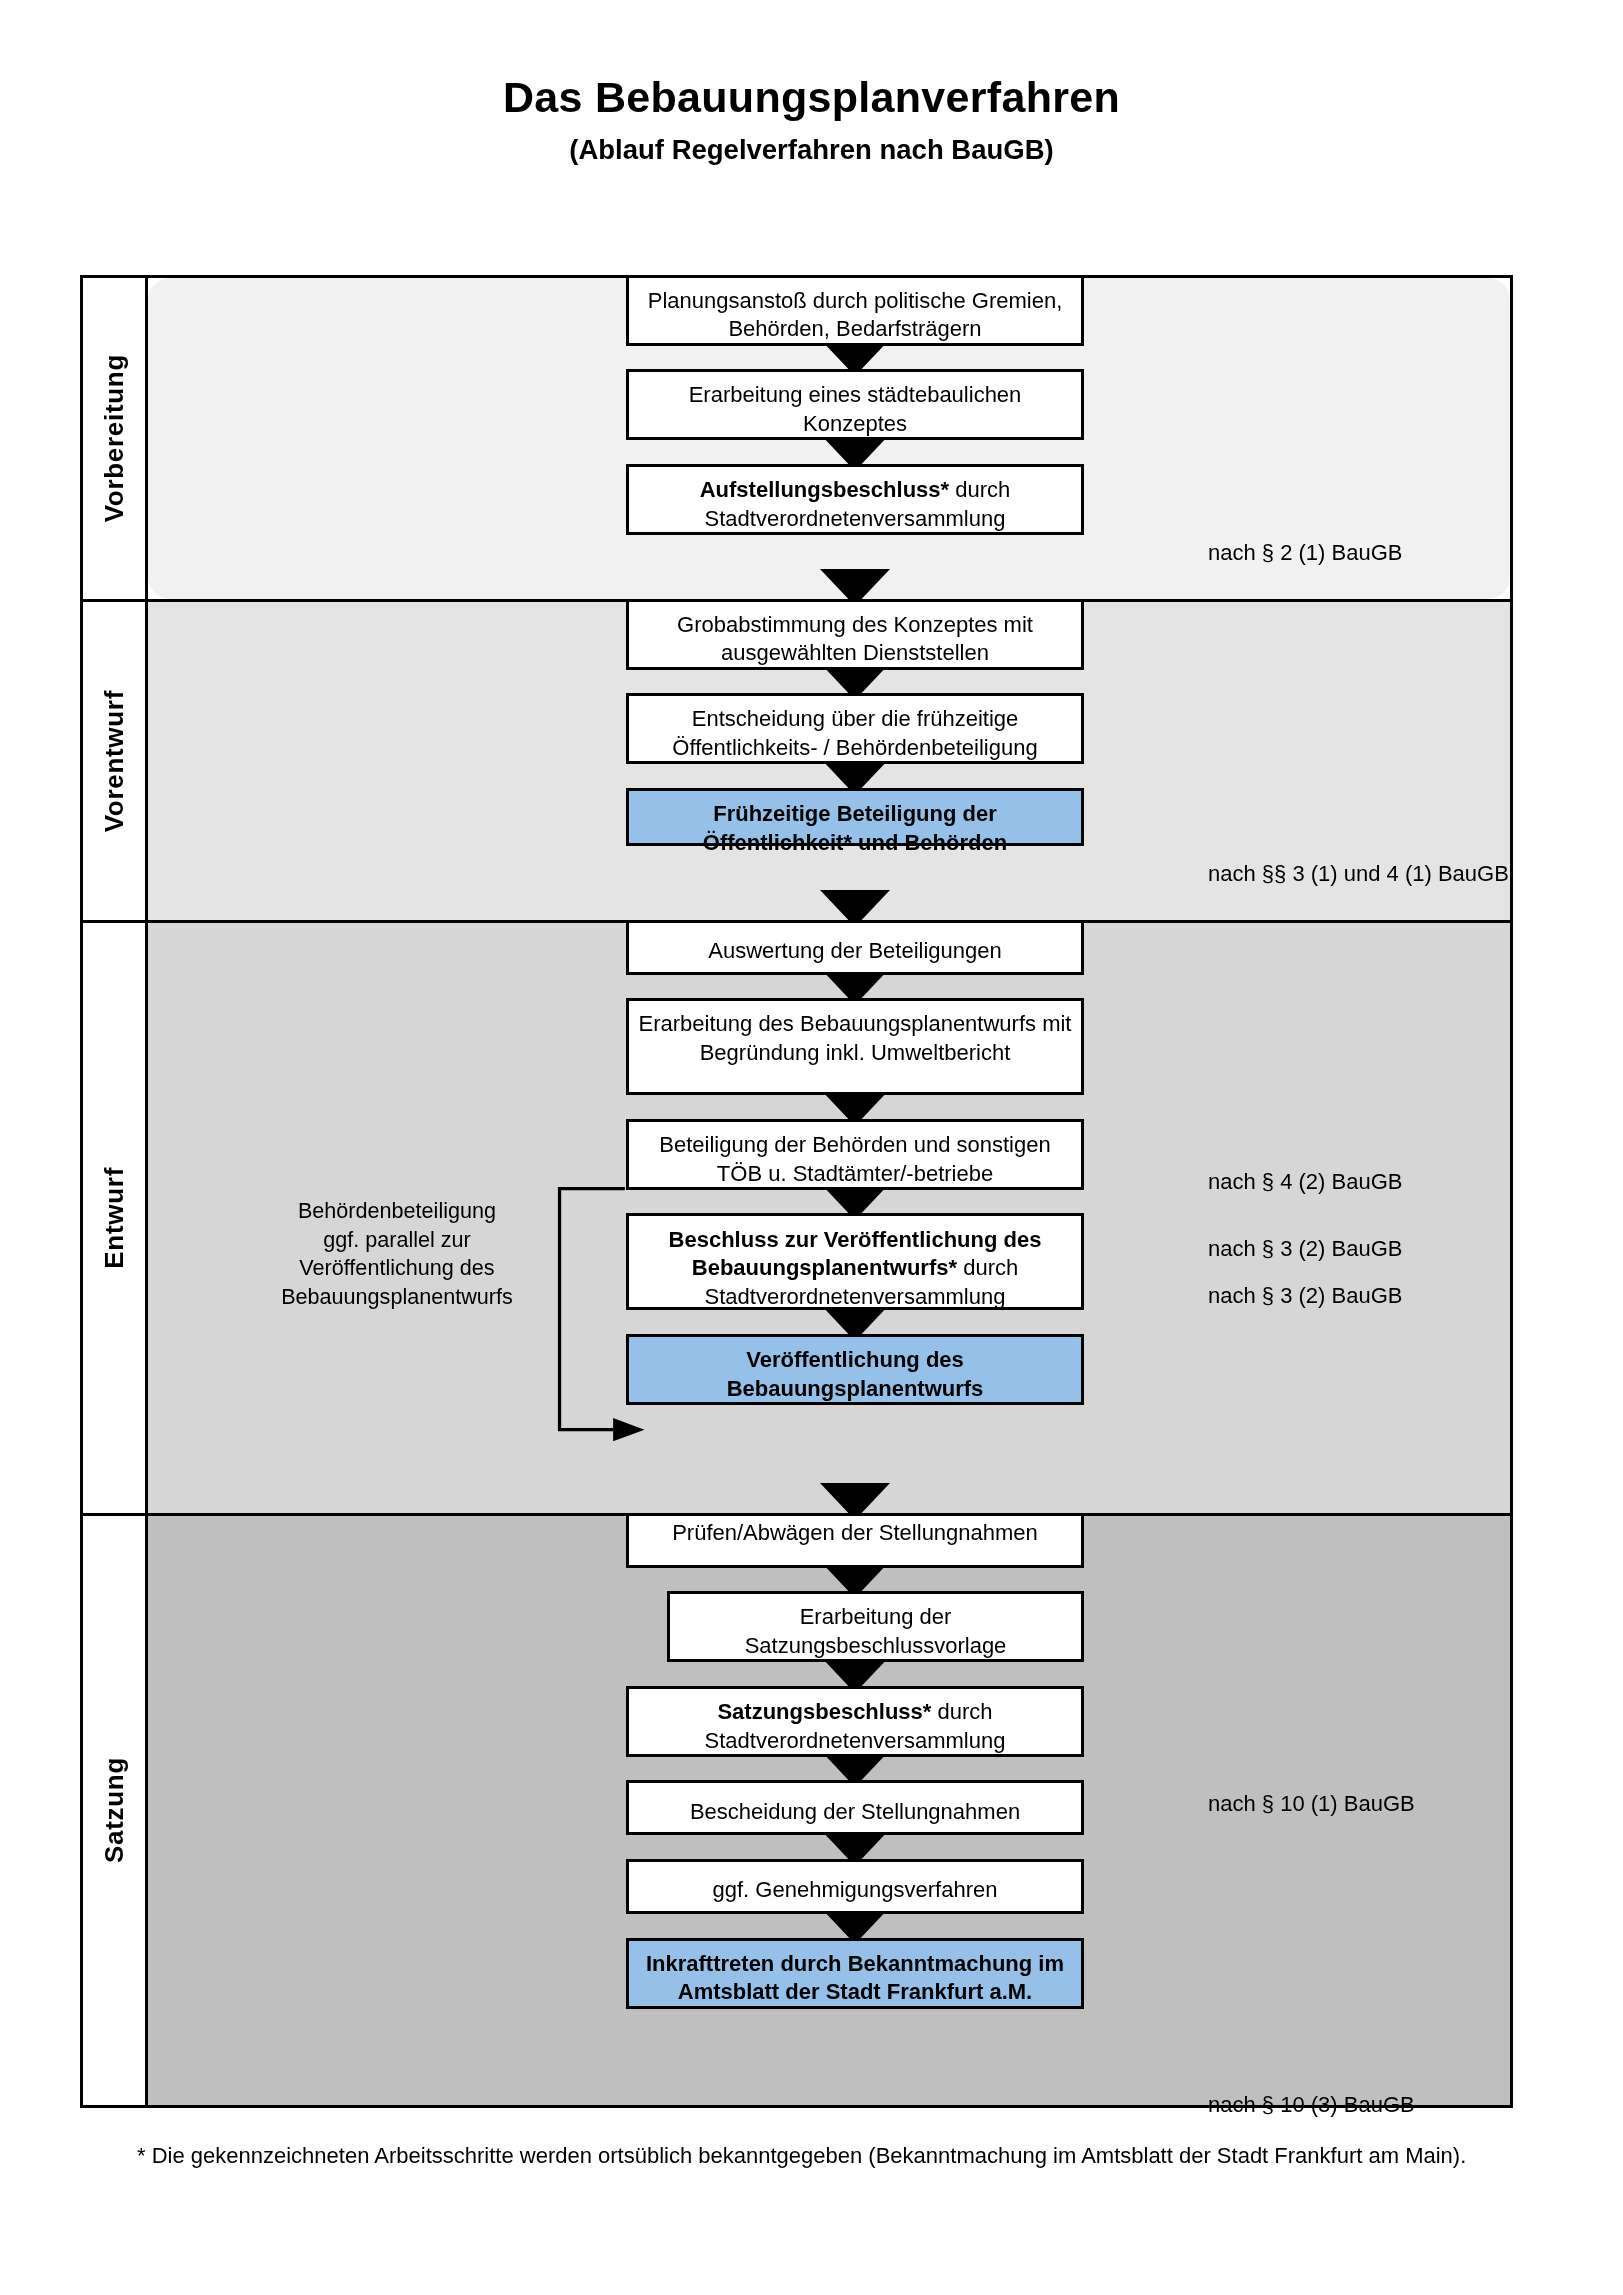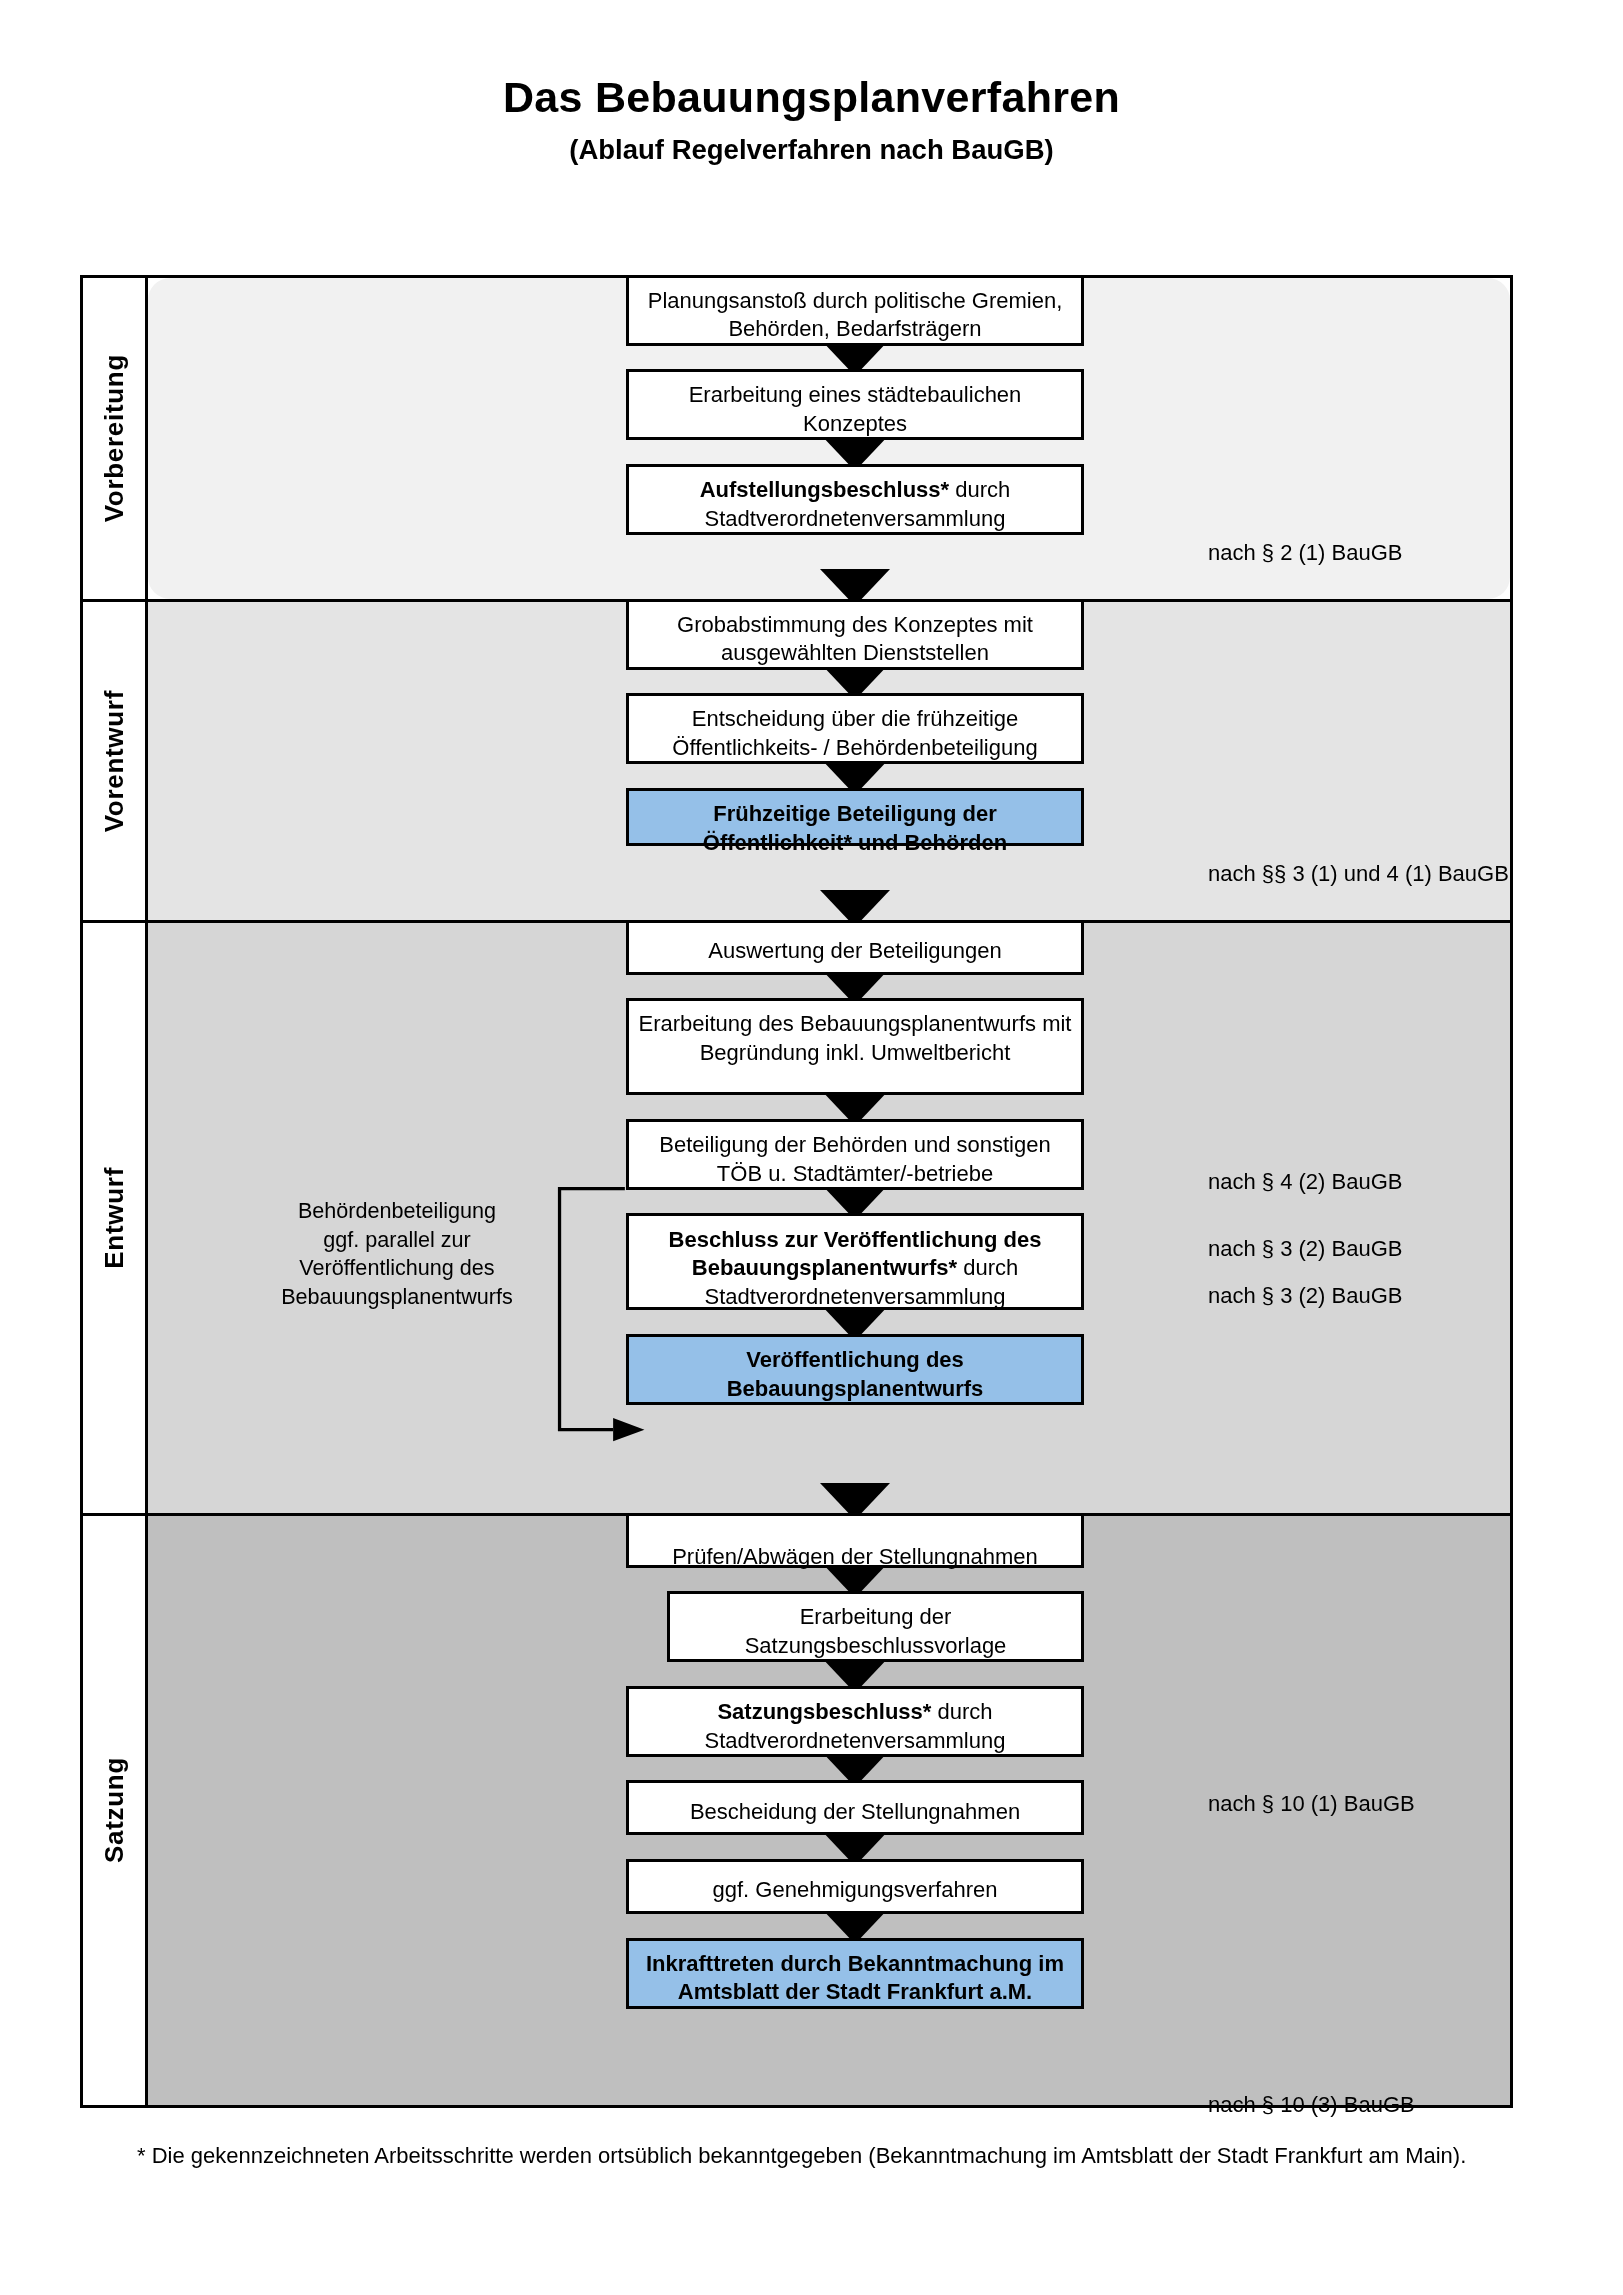--- a/index.html
+++ b/index.html
@@ -233,21 +233,21 @@
     </div>
   </div>
 
   <div class="phase-row" style="flex:1;">
     <div class="phase-label">
       <span>Satzung</span>
     </div>
     <div class="phase-body" style="background:#BFBFBF;">
       <div class="flow-col" style="top:-27px;">
         <div class="arrow-down"></div>
-        <div class="node" style="height:55px; padding-top:27px;">Prüfen/Abwägen der Stellungnahmen</div>
+        <div class="node" style="height:55px; padding-top:3px;">Prüfen/Abwägen der Stellungnahmen</div>
         <div class="arrow-down"></div>
         <div class="node" style="height:71px;margin-left:41px;">Erarbeitung der Satzungsbeschlussvorlage</div>
         <div class="arrow-down"></div>
         <div class="node" style="height:71px;">
           <b>Satzungsbeschluss*</b><span> durch Stadtverordnetenversammlung</span>
         </div>
         <div class="arrow-down"></div>
         <div class="node" style="height:55px; padding-top:14.4px;">Bescheidung der Stellungnahmen</div>
         <div class="arrow-down"></div>
         <div class="node" style="height:55px; padding-top:14.4px;">ggf. Genehmigungsverfahren</div>

